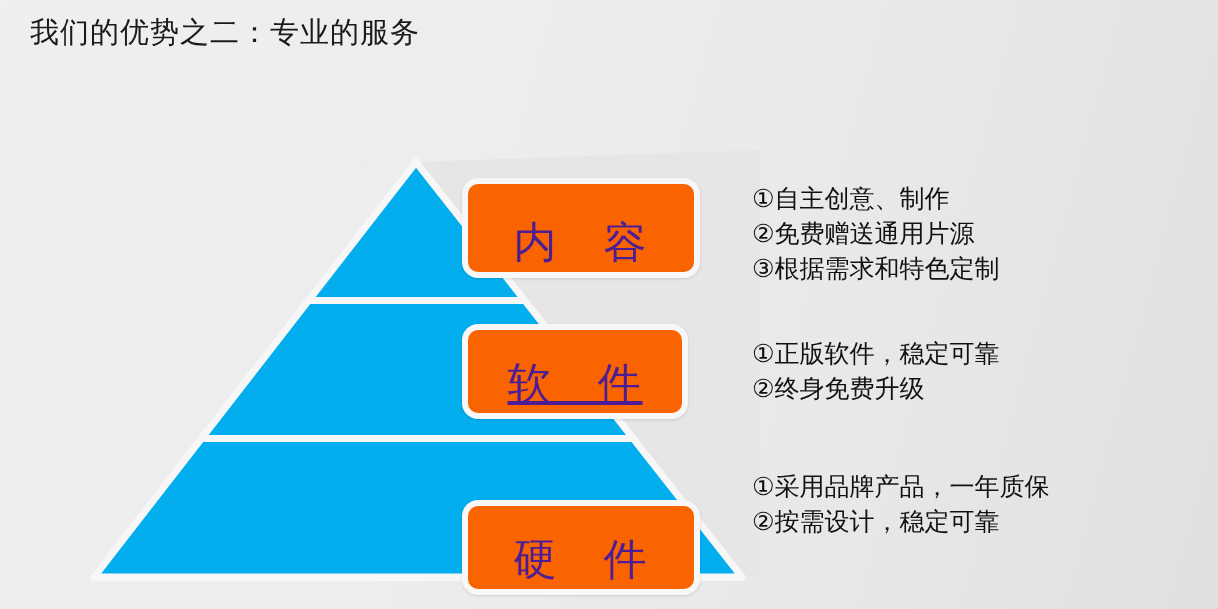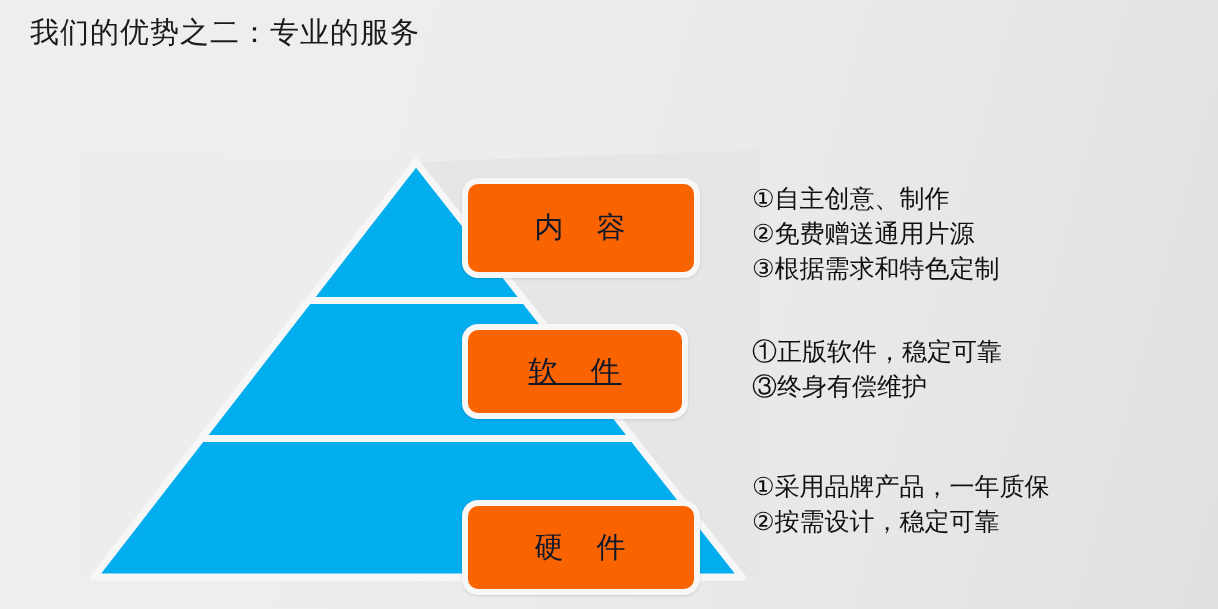--- a/index.html
+++ b/index.html
@@ -47,46 +47,46 @@
     height: 445px;
   }
 
   
   .level-box {
     position: absolute;
     box-sizing: border-box;
     background: #fa6400;
     border: 6px solid #f7f7f7;
     border-radius: 16px;
-    color: #0f172a;
-    font-size: 29px;
+    color: #4c1d95;
+    font-size: 43px;
     letter-spacing: 2px;
     display: flex;
-    align-items: center;
+    align-items: flex-end;
     justify-content: center;
     box-shadow: 0 1px 3px rgba(0,0,0,0.12);
   }
   .level-box .box-label {
     white-space: pre;
   }
   #box-content  { left: 462px; top: 178px; width: 238px; height: 100px; }
   #box-software { left: 462px; top: 324px; width: 226px; height: 95px; text-decoration: underline;  }
   #box-hardware { left: 462px; top: 468px; width: 238px; height: 95px; margin-top: 32px;  }
 
   
   .desc-block {
     position: absolute;
     color: #111111;
     font-size: 25px;
     line-height: 35px;
     white-space: nowrap;
   }
   .desc-block .desc-line { display: block; }
   #desc-content  { left: 752px; top: 181px; }
-  #desc-software { left: 752px; top: 336px; font-family: Liberation Mono, monospace; }
+  #desc-software { left: 752px; top: 336px; }
   #desc-hardware { left: 752px; top: 469px; }
 </style>
 </head>
 <body>
 
 <div id="slide">
 
   <div id="slide-title">我们的优势之二：专业的服务</div>
 
   <div id="pyramid-graphic">
@@ -125,21 +125,21 @@
   </div>
 
   <div id="desc-content" class="desc-block">
     <span class="desc-line">①自主创意、制作</span>
     <span class="desc-line">②免费赠送通用片源</span>
     <span class="desc-line">③根据需求和特色定制</span>
   </div>
 
   <div id="desc-software" class="desc-block">
     <span class="desc-line">①正版软件，稳定可靠</span>
-    <span class="desc-line">③终身有偿维护</span>
+    <span class="desc-line">②终身免费升级</span>
   </div>
 
   <div id="desc-hardware" class="desc-block">
     <span class="desc-line">①采用品牌产品，一年质保</span>
     <span class="desc-line">②按需设计，稳定可靠</span>
   </div>
 
 </div>
 
 </body></html>

